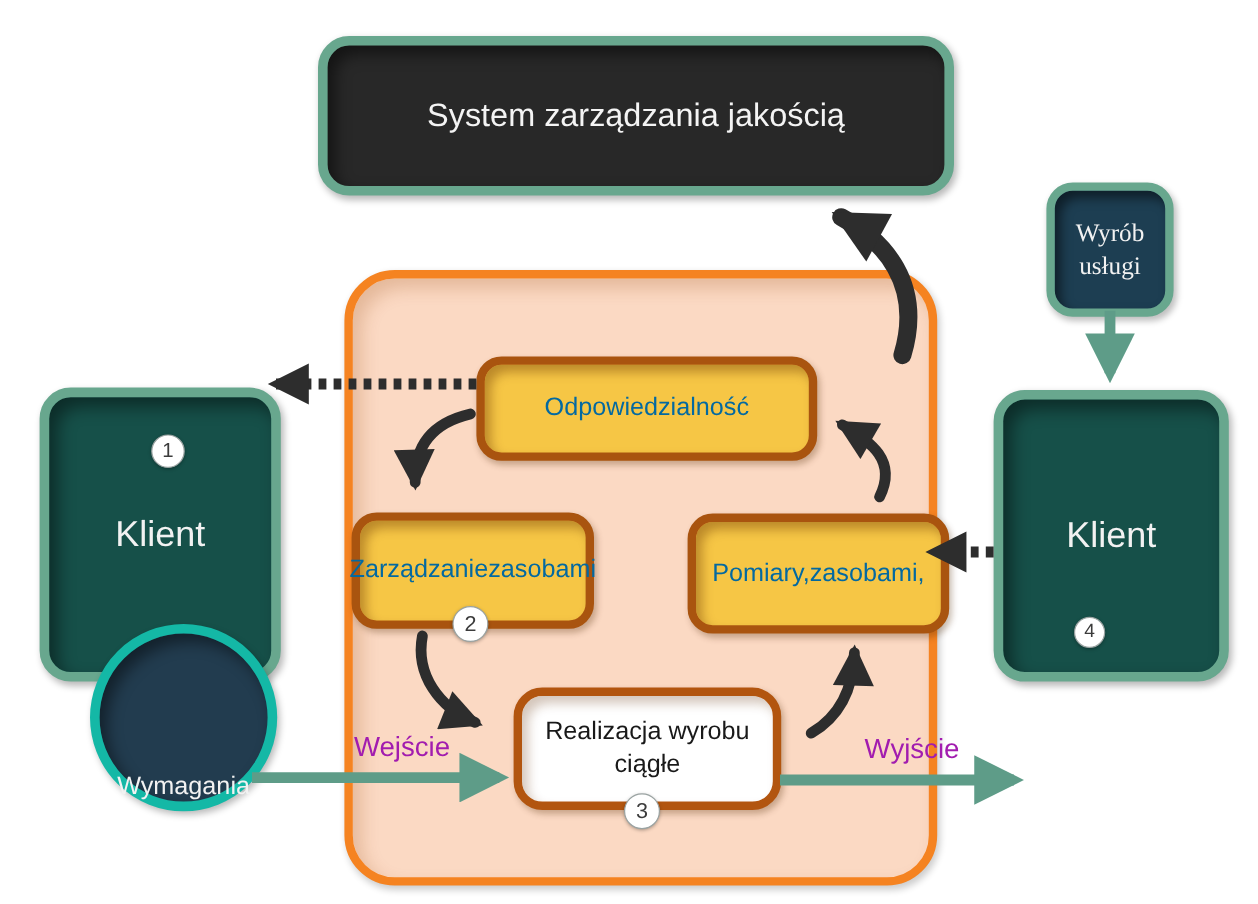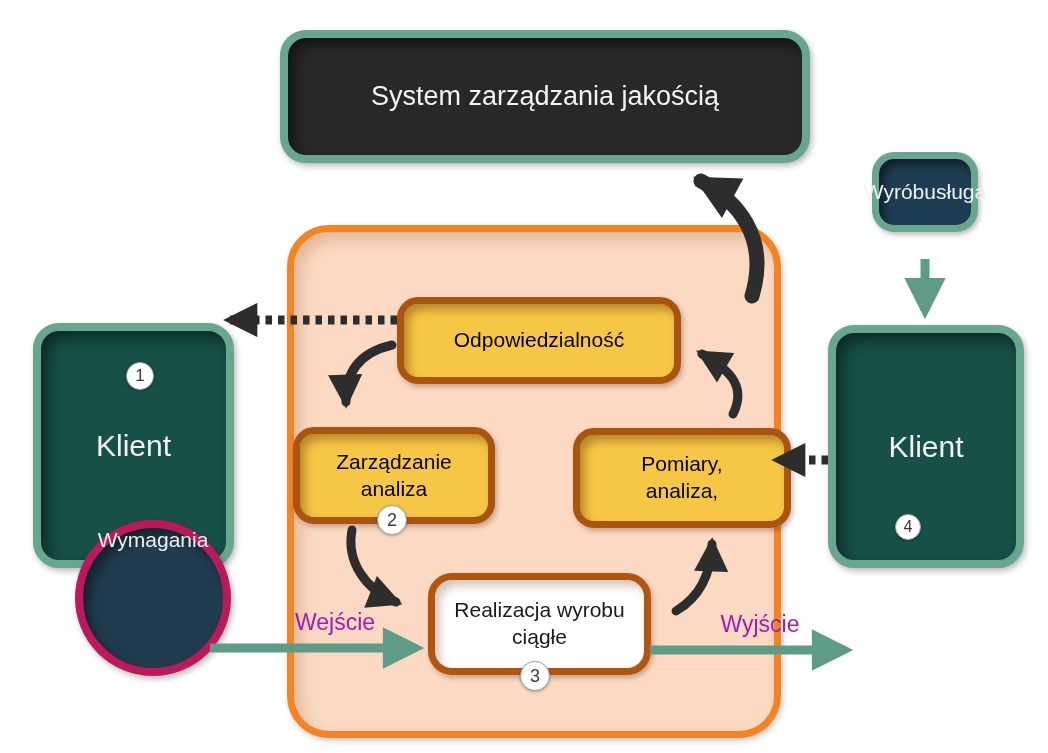--- a/index.html
+++ b/index.html
@@ -11,58 +11,58 @@
   .teal-frame{
     border:8px solid #68A78E;border-radius:26px;
     box-shadow:2px 3px 6px rgba(0,0,0,0.28);
   }
   .title-box{
     left:265px;top:30px;width:530px;height:133px;
     background:#282828;z-index:2;
     display:flex;flex-direction:column;justify-content:center;align-items:center;
     color:#f4f4f4;font-size:27px;line-height:1.32;text-align:center;
     box-shadow:2px 3px 6px rgba(0,0,0,0.28), inset 6px 7px 12px rgba(0,0,0,0.5);
-    margin-left:15px;
   }
   .product-box{
-    left:872px;top:152px;width:106px;height:80px;border-width:7px;border-radius:22px;
+    left:872px;top:152px;width:106px;height:112px;border-width:7px;border-radius:22px;
     background:#1D3E52;z-index:2;
-    display:flex;justify-content:center;align-items:center;
+    display:flex;flex-direction:column;justify-content:center;align-items:center;
     color:#f2f2f2;font-size:21px;line-height:1.3;text-align:center;
     box-shadow:2px 3px 5px rgba(0,0,0,0.25), inset 5px 6px 9px rgba(0,0,0,0.5);
+    font-family:Liberation Serif, serif;
   }
   .client-box{
     background:#165049;z-index:2;
     display:flex;flex-direction:column;justify-content:center;align-items:center;
     color:#f2f2f2;font-size:30px;
     box-shadow:2px 3px 6px rgba(0,0,0,0.28), inset 7px 8px 14px rgba(0,0,0,0.45);
   }
   .client-left{left:33px;top:323px;width:201px;height:245px;}
   .client-right{left:828px;top:325px;width:196px;height:243px;}
 
   .teal-circle{
-    border:8px solid #be185d;border-radius:50%;
+    border:8px solid #14b8a6;border-radius:50%;
     background:#223C4F;z-index:3;
-    display:flex;justify-content:center;align-items:flex-start;
+    display:flex;justify-content:center;align-items:flex-end;
     color:#f2f2f2;font-size:21px;
     box-shadow:2px 3px 6px rgba(0,0,0,0.28), inset 6px 7px 12px rgba(0,0,0,0.45);
   }
   .req-circle{left:75px;top:520px;width:156px;height:156px;}
   .sat-circle{left:837px;top:520px;width:156px;height:156px;}
 
   .process-panel{
     left:287px;top:225px;width:494px;height:513px;
     border:7px solid #F58321;border-radius:42px;
     background:#FBD9C3;z-index:1;
     box-shadow:2px 3px 6px rgba(0,0,0,0.2), inset 7px 8px 14px rgba(150,70,10,0.22);
   }
   .yellow-box{
     border:7px solid #A9540F;border-radius:21px;background:#F6C645;z-index:2;
-    display:flex;flex-direction:column;justify-content:center;align-items:center;
-    color:#000000;font-size:21px;line-height:1.28;text-align:center;
+    display:flex;flex-direction:row;justify-content:center;align-items:center;
+    color:#0369a1;font-size:21px;line-height:1.28;text-align:center;
     box-shadow:2px 3px 5px rgba(80,40,0,0.3), inset 5px 6px 9px rgba(101,47,0,0.4);
   }
   .mgmt-box{left:397px;top:297px;width:284px;height:87px;}
   .res-box{left:293px;top:427px;width:202px;height:97px;}
   .meas-box{left:573px;top:428px;width:218px;height:100px;}
   .real-box{
     left:428px;top:573px;width:223px;height:102px;
     border:7px solid #B2550F;border-radius:24px;background:#ffffff;z-index:2;
     display:flex;flex-direction:column;justify-content:center;align-items:center;
     color:#191919;font-size:21px;line-height:1.28;text-align:center;
@@ -91,21 +91,21 @@
 <body>
 
 <div class="canvas">
 
   <div class="abs teal-frame title-box">
     <span>System zarządzania jakością</span>
   </div>
 
   <div class="abs teal-frame product-box">
     <span>Wyrób</span>
-    <span>usługa</span>
+    <span>usługi</span>
   </div>
 
   <div class="abs teal-frame client-box client-left">
     <span>Klient</span>
   </div>
   <div class="abs badge badge-1">
     <span>1</span>
   </div>
   <div class="abs teal-circle req-circle">
     <span>Wymagania</span>
@@ -119,29 +119,29 @@
   </div>
 
   <div class="abs process-panel"></div>
 
   <div class="abs yellow-box mgmt-box">
     <span>Odpowiedzialność</span>
   </div>
 
   <div class="abs yellow-box res-box">
     <span>Zarządzanie</span>
-    <span>analiza</span>
+    <span>zasobami</span>
   </div>
   <div class="abs badge badge-2">
     <span>2</span>
   </div>
 
   <div class="abs yellow-box meas-box">
     <span>Pomiary,</span>
-    <span>analiza,</span>
+    <span>zasobami,</span>
   </div>
 
   <div class="abs real-box">
     <span>Realizacja wyrobu</span>
     <span>ciągłe</span>
   </div>
   <div class="abs badge badge-3">
     <span>3</span>
   </div>
 

